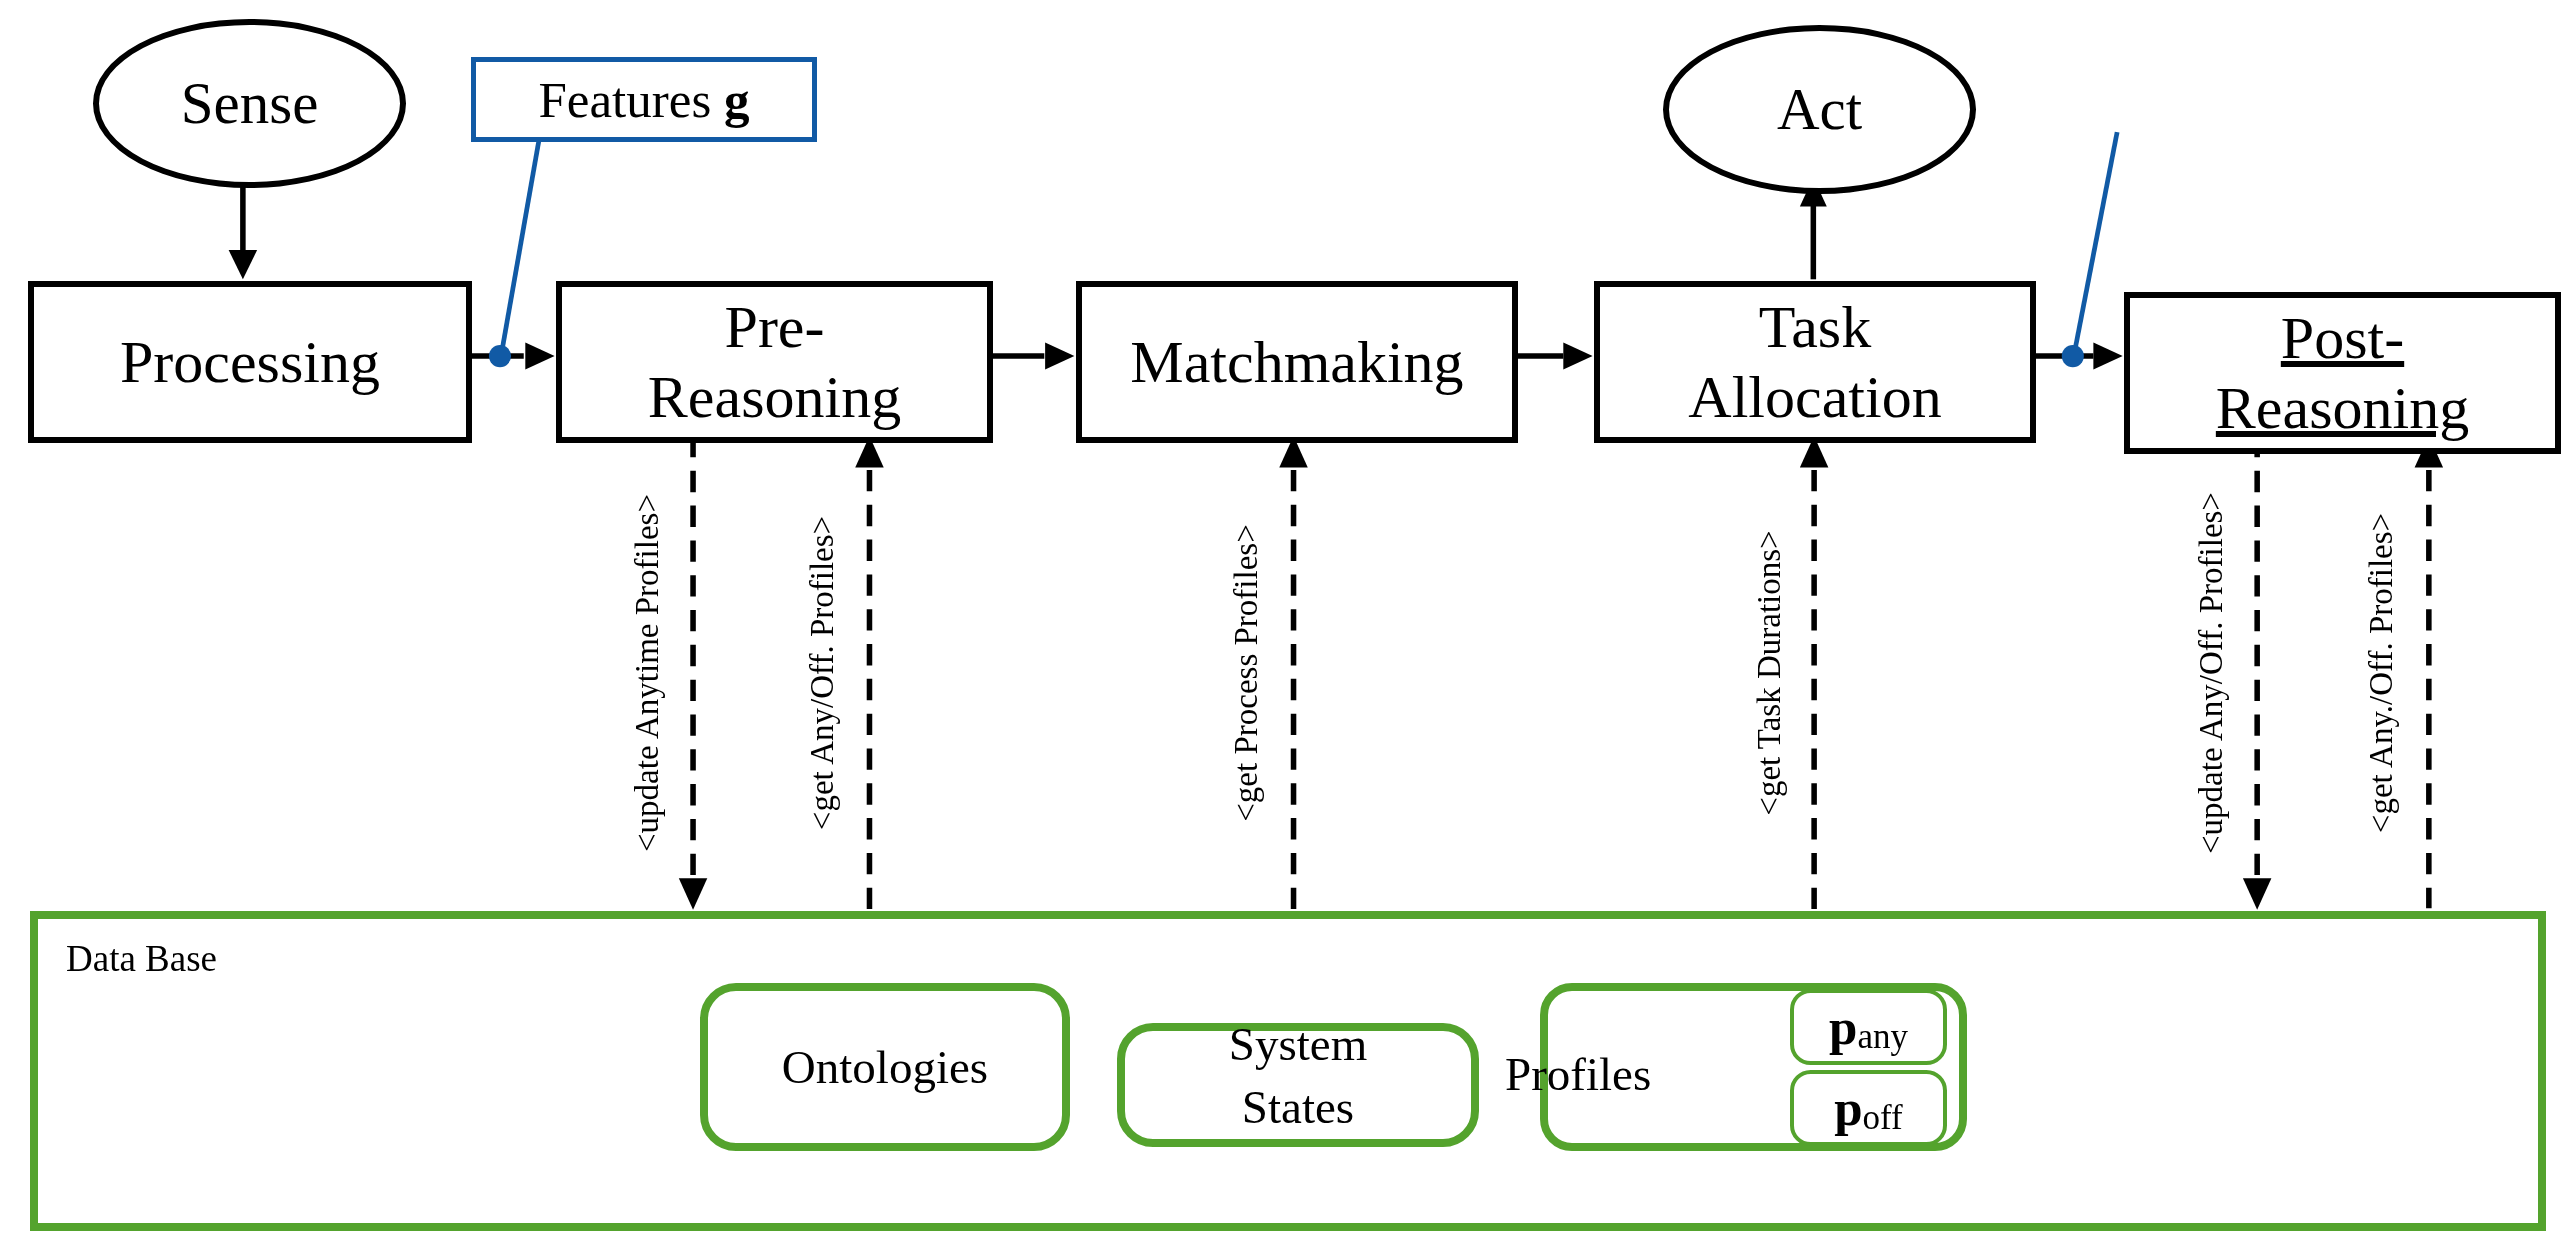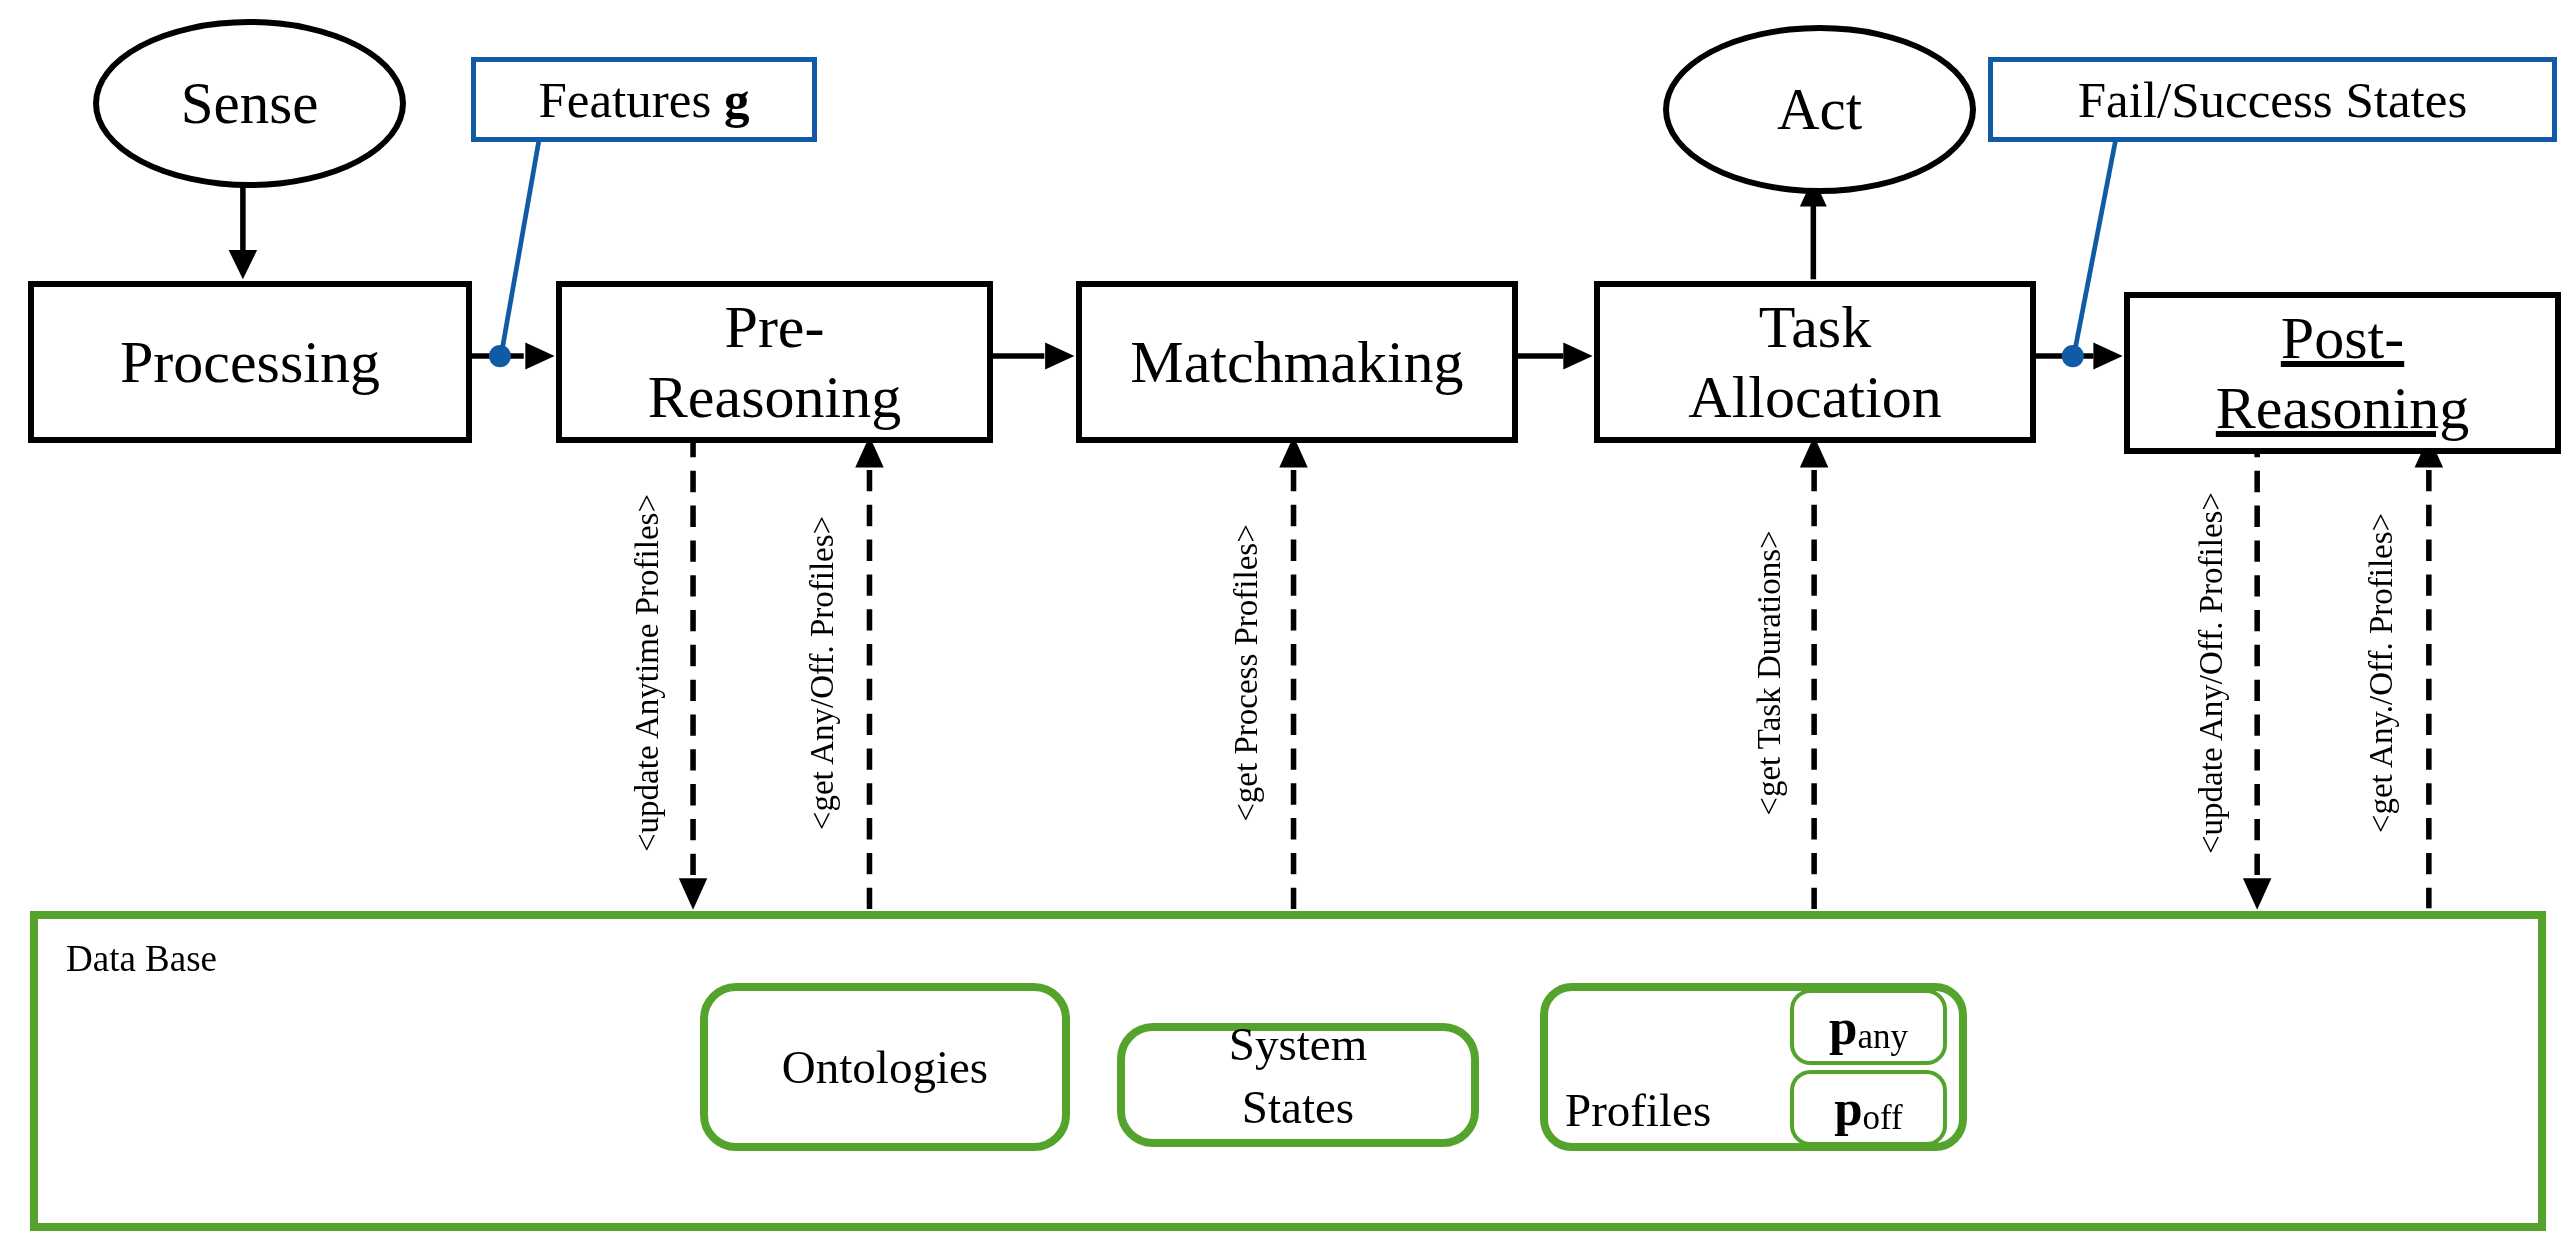--- a/index.html
+++ b/index.html
@@ -38,22 +38,22 @@
     position:absolute;left:30px;top:911px;width:2516px;height:320px;
     border:8px solid #54a32d;background:#fff;box-sizing:border-box;z-index:0;
   }
   .db-title{position:absolute;left:66px;top:937px;font-size:37px;z-index:1;}
   .gbox{
     position:absolute;border:8px solid #54a32d;border-radius:36px;background:#fff;
     display:flex;flex-direction:column;align-items:center;justify-content:center;
     font-size:47px;line-height:63px;text-align:center;box-sizing:border-box;z-index:1;
   }
   .profiles-label{
-    position:absolute;left:1565px;top:983px;height:182px;
-    display:flex;align-items:center;font-size:47px;z-index:1;margin-top:36px;
+    position:absolute;left:1505px;top:983px;height:182px;
+    display:flex;align-items:center;font-size:47px;z-index:1;
   }
   .pill{
     position:absolute;border:4.7px solid #54a32d;border-radius:20.6px;background:#fff;
     display:flex;align-items:center;justify-content:center;box-sizing:border-box;z-index:2;
   }
   .pill b{font-size:51px;font-weight:bold;}
   .pill sub{font-size:35px;line-height:0;position:relative;top:0.28em;}
   svg{display:block;}
 </style>
 </head>
@@ -169,23 +169,20 @@
     <span>Allocation</span>
   </div>
   <div class="node-box" style="left:2124px;top:292px;width:425px;height:150px;text-decoration:underline;">
     <span>Post-</span>
     <span>Reasoning</span>
   </div>
 
   <div class="callout" style="left:471px;top:57px;width:336px;height:75px;">
     <span>Features </span><b>g</b>
   </div>
-  <div class="callout" style="left:1988px;top:57px;width:559px;height:75px;">
-    <span>Fail/Success States</span>
-  </div>
 
   <div class="rot-label" style="left:394px;top:653px;">&lt;update Anytime Profiles&gt;</div>
   <div class="rot-label" style="left:569px;top:653px;">&lt;get Any/Off. Profiles&gt;</div>
   <div class="rot-label" style="left:993px;top:653px;">&lt;get Process Profiles&gt;</div>
   <div class="rot-label" style="left:1516px;top:653px;">&lt;get Task Durations&gt;</div>
   <div class="rot-label" style="left:1958px;top:653px;">&lt;update Any/Off. Profiles&gt;</div>
   <div class="rot-label" style="left:2128px;top:653px;">&lt;get Any./Off. Profiles&gt;</div>
 
 </div>
 

